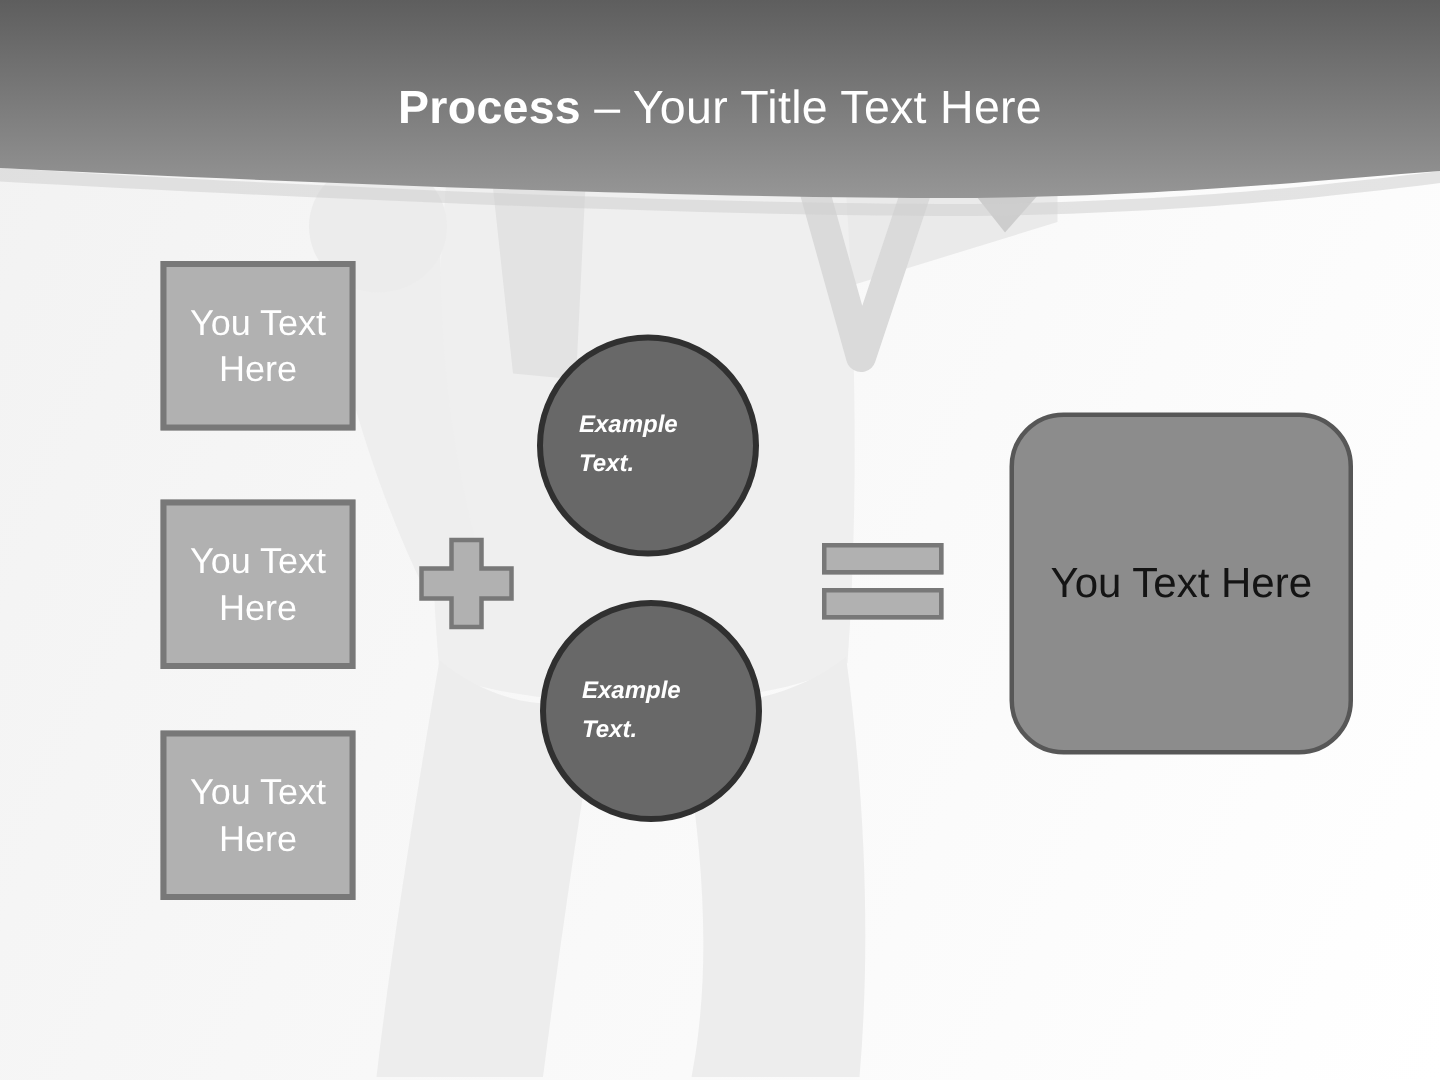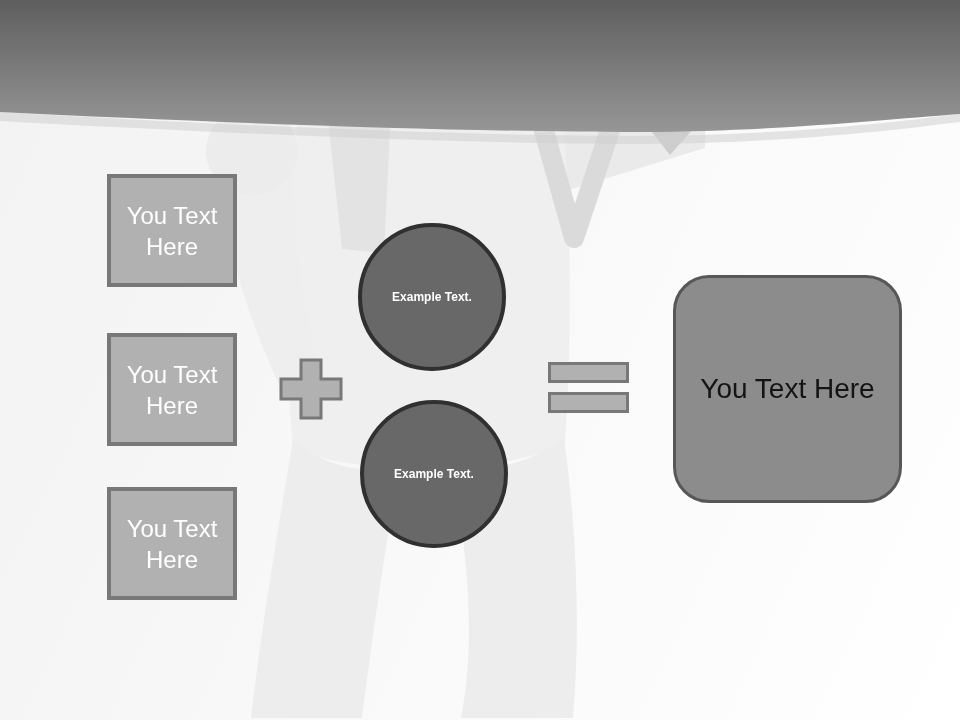--- a/index.html
+++ b/index.html
@@ -52,23 +52,23 @@
   }
   .eq-top{top:0;} .eq-bottom{top:30px;}
 
   
   .circle{
     position:absolute;width:148px;height:148px;border-radius:50%;
     background:var(--circle-fill,#686868);
     border:4px solid var(--circle-border,#303030);
     box-sizing:border-box;
     display:flex;align-items:center;justify-content:center;
-    text-align:center;color:var(--circle-text,#fff);
-    font-weight:bold;
-    font-size:12px;line-height:26px;z-index:4;
+    color:var(--circle-text,#fff);
+    font-weight:bold;font-style:italic;
+    font-size:16px;line-height:26px;z-index:4;
   }
   .circle span{display:block;width:92px;}
   .c1{left:358px;top:223px;}
   .c2{left:360px;top:400px;}
 
   
   .result{
     position:absolute;left:673px;top:275px;width:229px;height:228px;
     background:var(--result-fill,#8c8c8c);
     border:3px solid var(--result-border,#575757);
@@ -107,20 +107,23 @@
       <linearGradient id="hdr" x1="0" y1="0" x2="0" y2="1">
         <stop offset="0" stop-color="#5e5e5e"></stop>
         <stop offset="1" stop-color="#969696"></stop>
       </linearGradient>
     </defs>
 
     <path d="M0,112 C200,124 460,136 640,136 C780,135 880,124 960,114 L960,122 C880,132 780,143 640,144 C460,144 200,132 0,121 Z" fill="#cfcfcf" opacity="0.55"></path>
     <path d="M0,0 H960 V114 C880,120 780,131 640,132 C460,132 200,122 0,112 Z" fill="url(#hdr)"></path>
   </svg>
 
+  <div class="title">
+    <span class="bold">Process</span><span> – Your Title Text Here</span>
+  </div>
 
   <div class="sq sq1">
     <span>You Text Here</span>
   </div>
   <div class="sq sq2">
     <span>You Text Here</span>
   </div>
   <div class="sq sq3">
     <span>You Text Here</span>
   </div>

